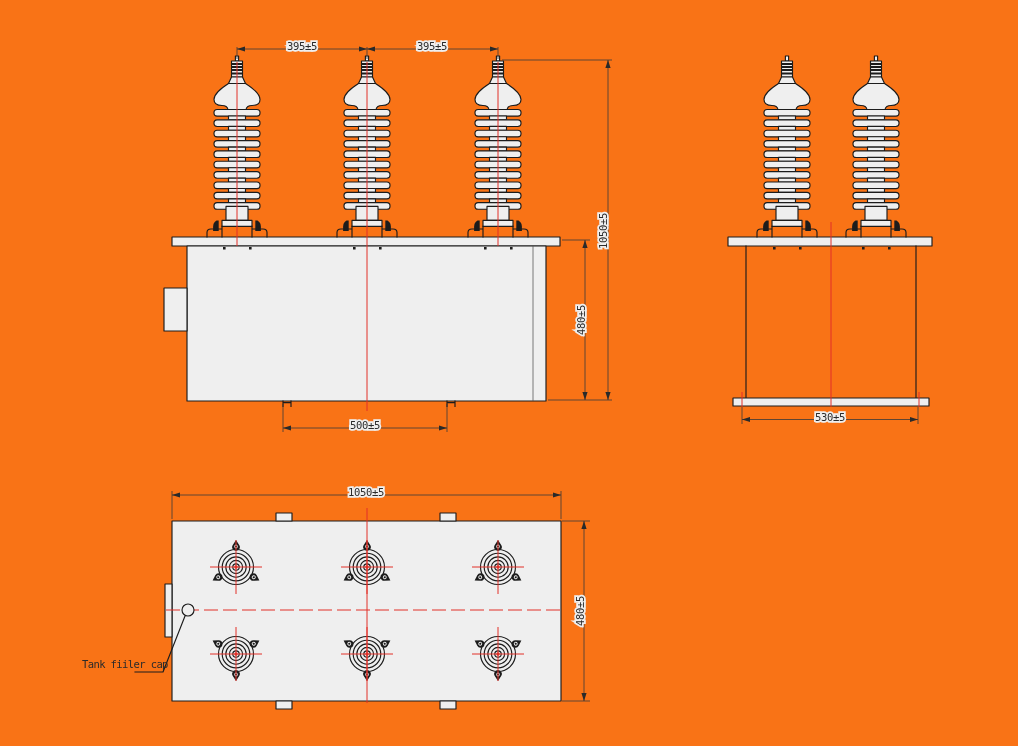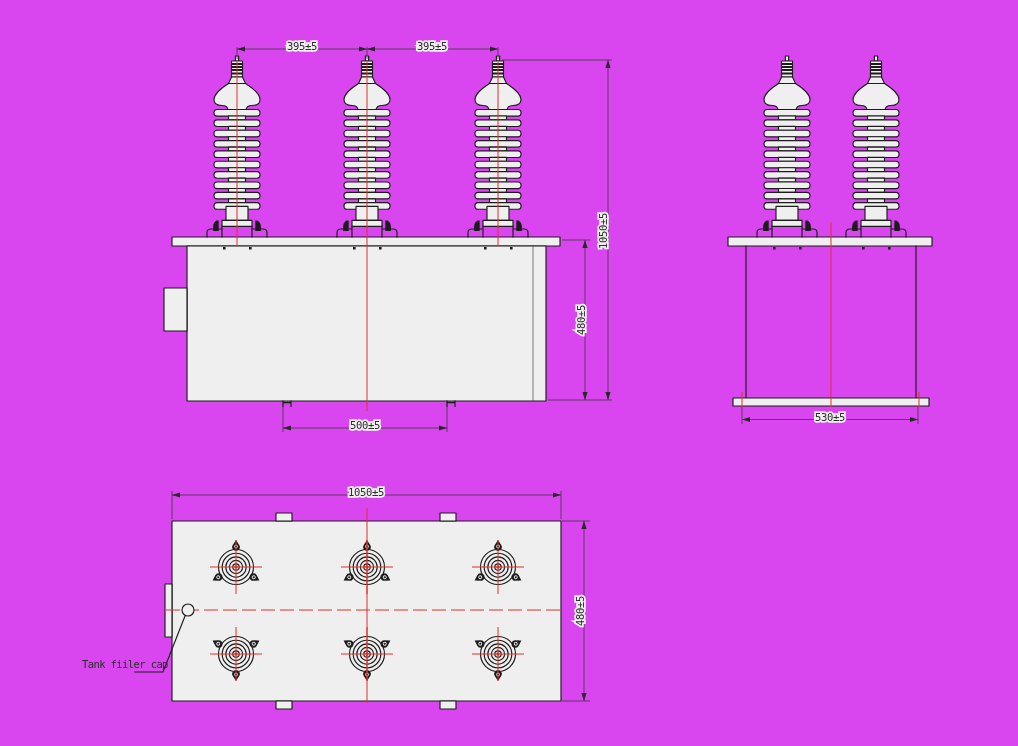--- a/index.html
+++ b/index.html
@@ -1,16 +1,16 @@
 <!DOCTYPE html>
 <html><head>
 <meta charset="utf-8">
 <style>
   html,body{margin:0;padding:0;background:#efefef;}
-  .canvas{position:relative;width:1018px;height:746px;background:#d946ef;overflow:hidden;
+  .canvas{position:relative;width:1018px;height:746px;background:#f97316;overflow:hidden;
           font-family:"DejaVu Sans Mono","Liberation Mono",monospace;}
   svg{display:block;}
   .outline{stroke:#1c1c1c;stroke-width:1.15;fill:none;stroke-linejoin:round;stroke-linecap:square;}
   .filled{stroke:#1c1c1c;stroke-width:1.15;fill:#efefef;stroke-linejoin:round;}
   .thin{stroke:#505050;stroke-width:0.75;fill:none;}
   .dimline{stroke:#3a3a3a;stroke-width:0.8;fill:none;}
   .arrow{fill:#2a2a2a;stroke:none;}
   .red{stroke:#e23128;stroke-width:1;fill:none;}
   .dim-text{font:10.5px "DejaVu Sans Mono","Liberation Mono",monospace;fill:#2b2b2b;
             stroke:#efefef;stroke-width:3.5px;paint-order:stroke;letter-spacing:-0.3px;}

